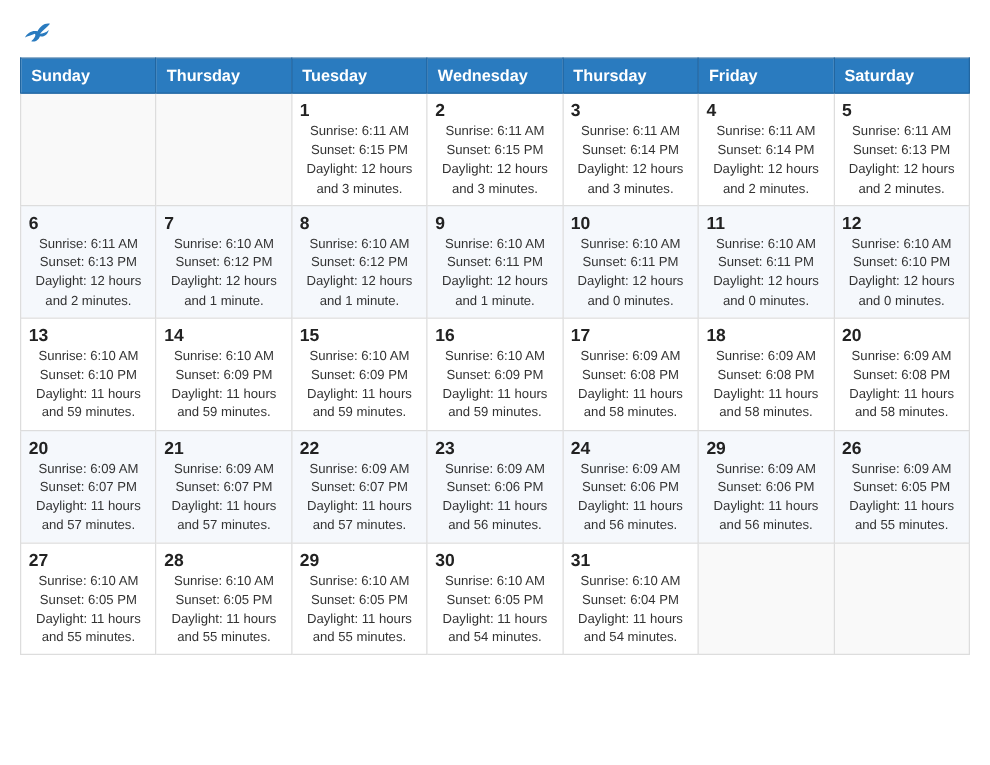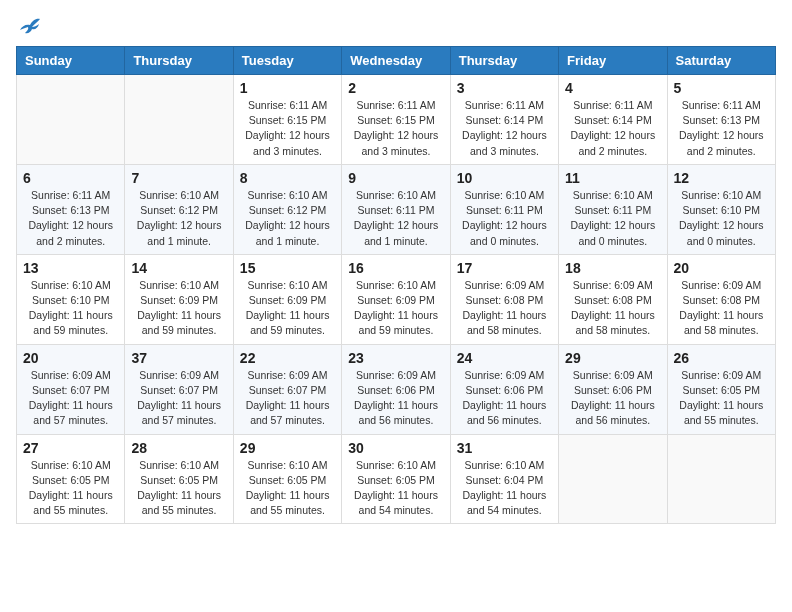--- a/index.html
+++ b/index.html
@@ -270,21 +270,21 @@
       </tr>
       <tr>
         <td>
           <span class="day-num">20</span>
           <div class="day-info" style="white-space: pre-line;">Sunrise: 6:09 AM
 Sunset: 6:07 PM
 Daylight: 11 hours
 and 57 minutes.</div>
         </td>
         <td>
-          <span class="day-num">37</span>
+          <span class="day-num">21</span>
           <div class="day-info" style="white-space: pre-line;">Sunrise: 6:09 AM
 Sunset: 6:07 PM
 Daylight: 11 hours
 and 57 minutes.</div>
         </td>
         <td>
           <span class="day-num">22</span>
           <div class="day-info" style="white-space: pre-line;">Sunrise: 6:09 AM
 Sunset: 6:07 PM
 Daylight: 11 hours

